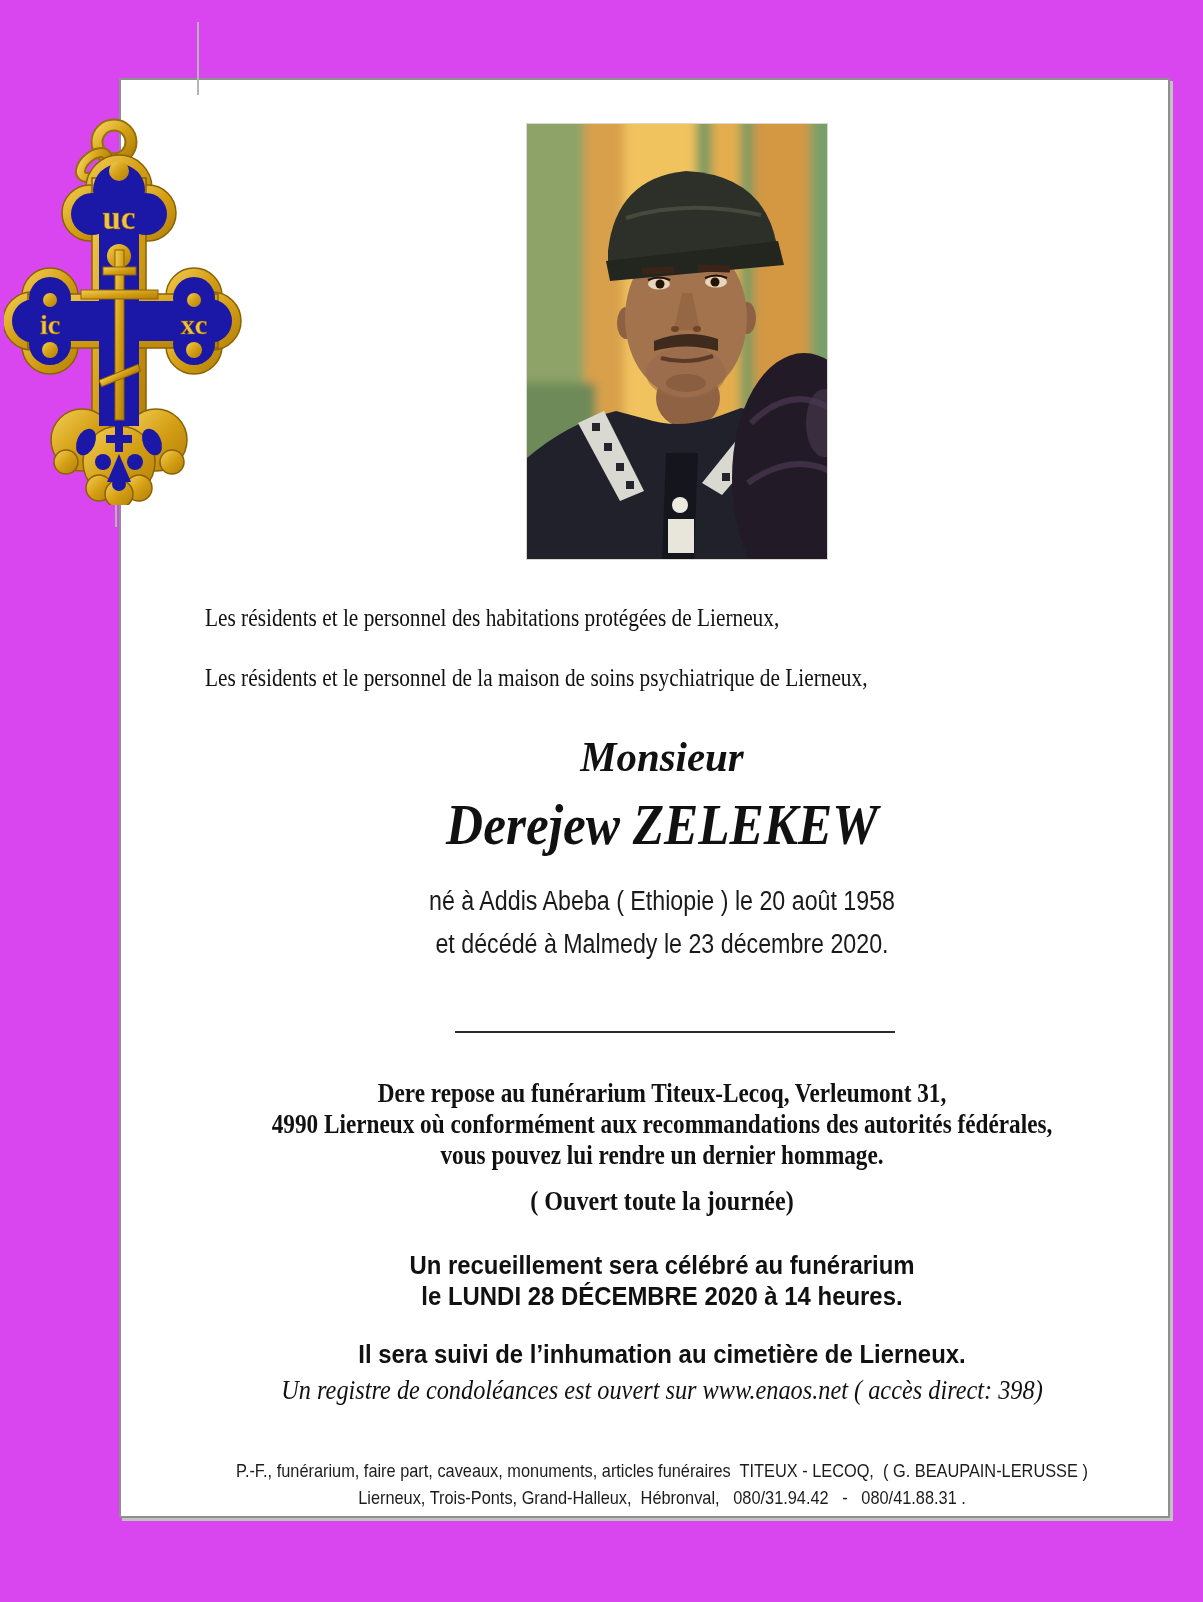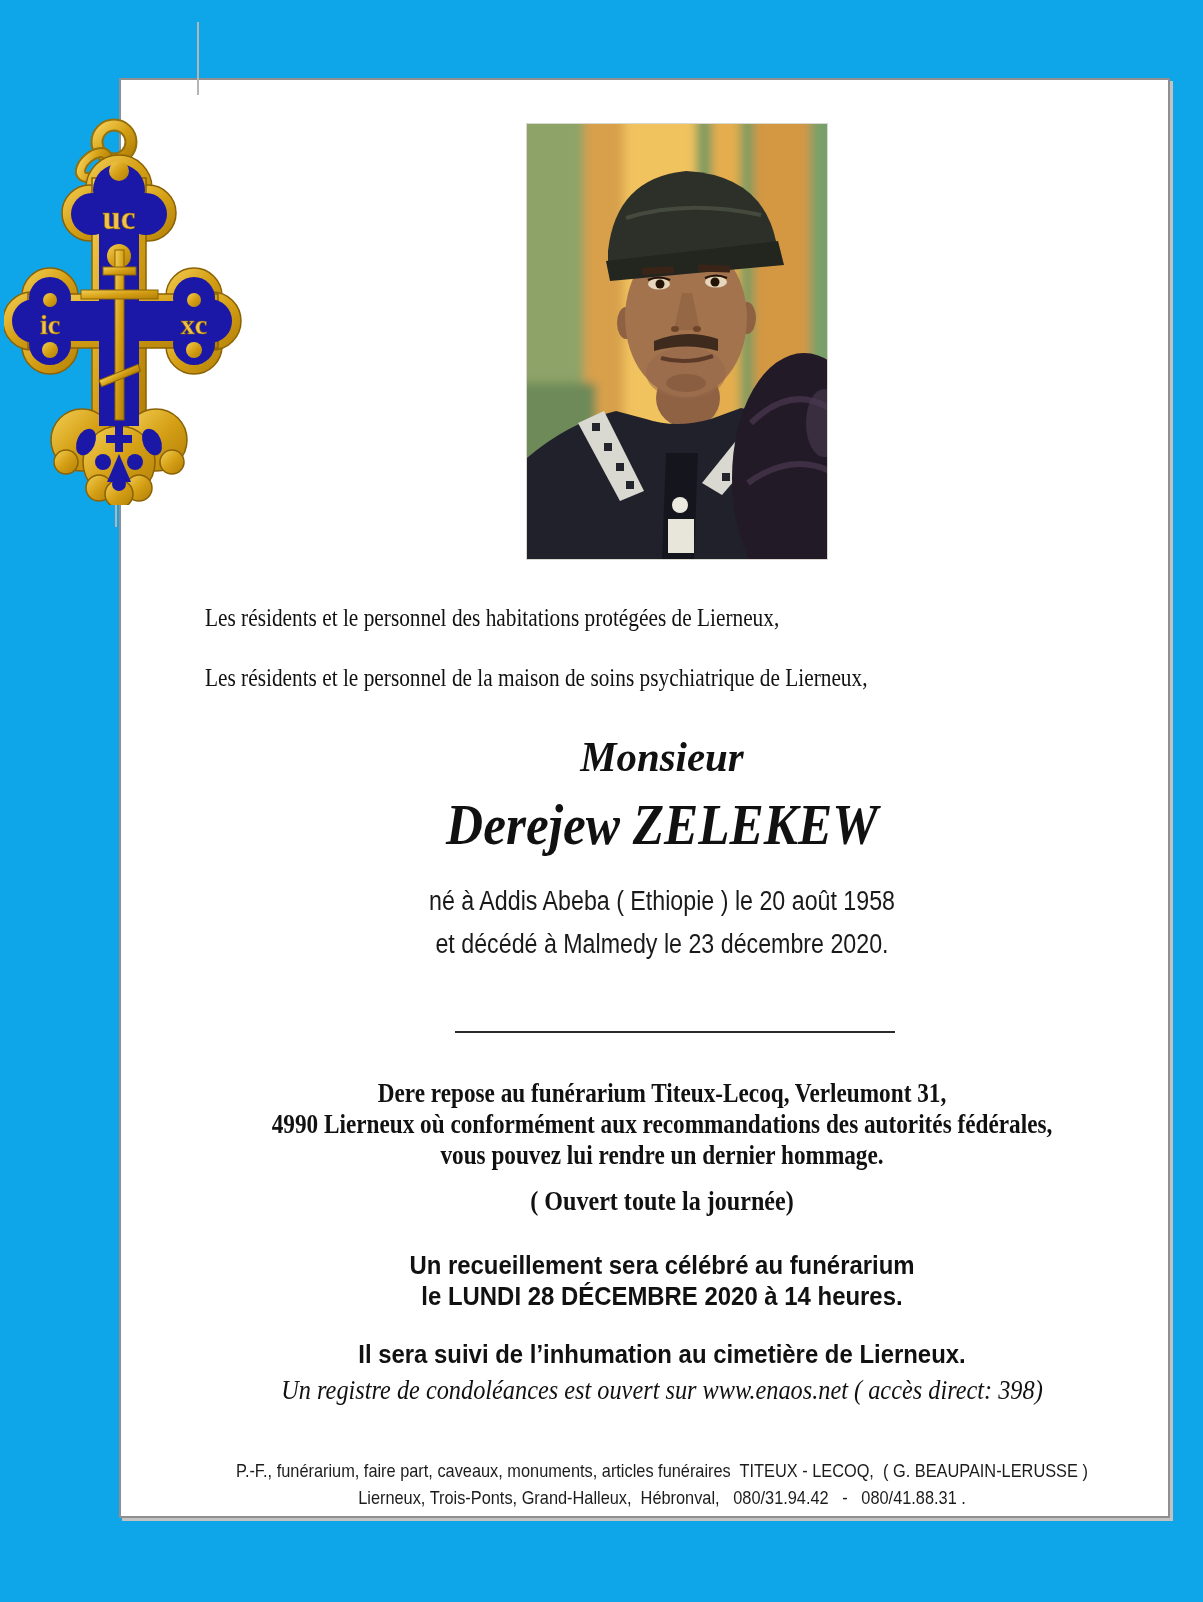--- a/index.html
+++ b/index.html
@@ -1,17 +1,17 @@
 <!DOCTYPE html>
 <html><head>
 <meta charset="utf-8">
 <style>
   html,body { margin:0; padding:0; background:#ffffff; }
   .page {
-    position:relative; width:1203px; height:1602px; background:#0ea5e9;
+    position:relative; width:1203px; height:1602px; background:#d946ef;
     overflow:hidden; font-family:"Liberation Serif", serif; color:#111;text-decoration:underline;
   }
   .card {
     position:absolute; left:119px; top:78px; width:1047px; height:1436px;
     background:#ffffff; border:2px solid #8f8f8f;
     box-shadow:3px 3px 0 #c2c2c2;
   }
   .wire { position:absolute; width:2px; background:#b5b5b5; }
   .wire-top    { left:197px; top:22px;  height:73px; }
   .wire-bottom { left:115px; top:503px; height:24px; }

